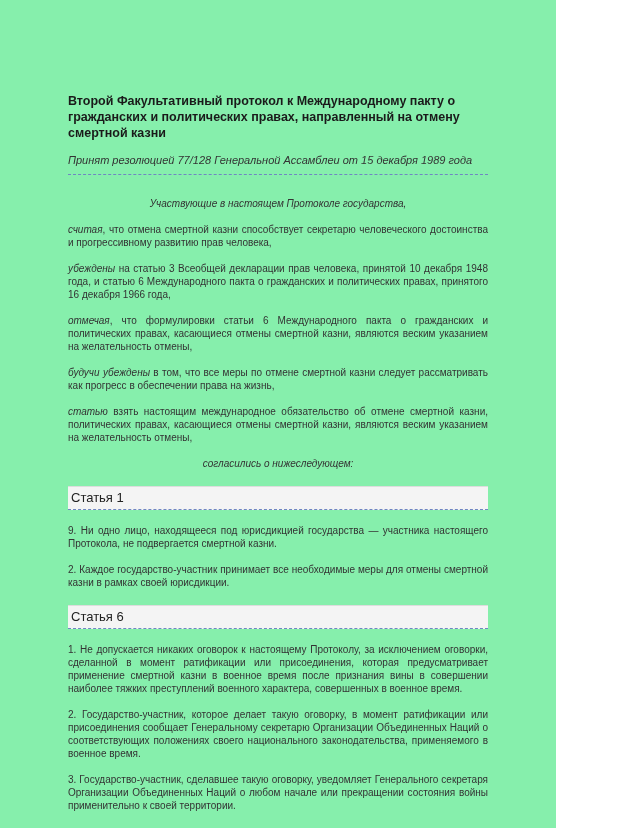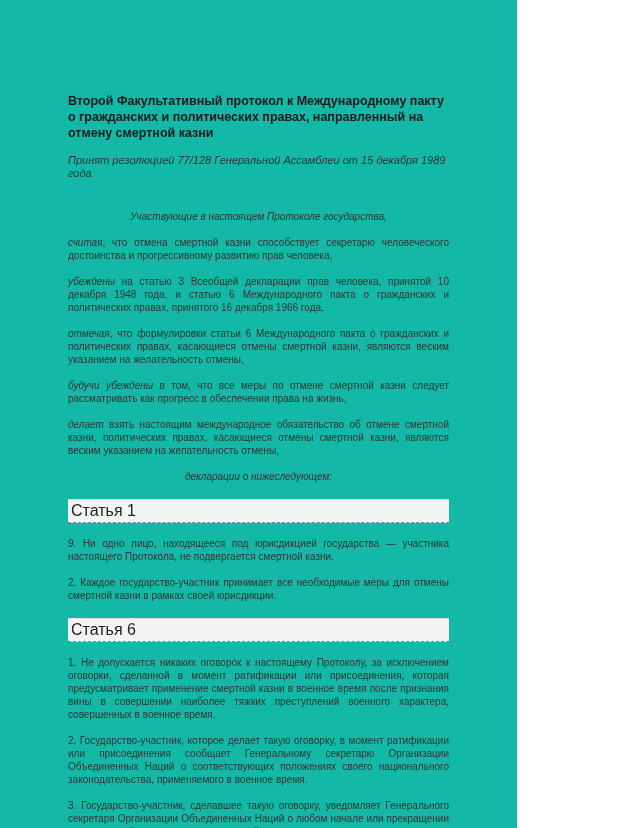--- a/index.html
+++ b/index.html
@@ -9,24 +9,24 @@
   }
   body {
     width: 640px;
     height: 828px;
     font-family: "Liberation Sans", sans-serif;
     color: #333333;
     overflow: hidden;
   }
   .page {
     box-sizing: border-box;
-    width: 517px;
+    width: 556px;
     height: 828px;
     padding: 93px 68px 0 68px;
-    background: #14b8a6;
+    background: #86efac;
   }
   .doc-title {
     font-size: 12.5px;
     font-weight: bold;
     color: #1a1a1a;
     line-height: 16px;
     margin: 0 0 13px 0;
   }
   .doc-subtitle {
     font-size: 11px;
@@ -55,21 +55,21 @@
     font-style: italic;
   }
   .lead {
     font-style: italic;
   }
   .article-heading {
     box-sizing: border-box;
     background: #f4f4f4;
     border-top: 1px solid #dddddd;
     border-bottom: 1px dashed #7086c2;
-    font-size: 16px;
+    font-size: 13px;
     font-weight: normal;
     color: #222222;
     line-height: 14px;
     padding: 4px 3px;
     margin: 16px 0 14px 0;
   }
 </style>
 </head>
 <body>
 
@@ -84,23 +84,23 @@
   <p class="body single italic">Участвующие в настоящем Протоколе государства,</p>
 
   <p class="body"><span class="lead">считая</span><span>, что отмена смертной казни способствует секретарю человеческого достоинства и прогрессивному развитию прав человека,</span></p>
 
   <p class="body"><span class="lead">убеждены</span><span> на статью 3 Всеобщей декларации прав человека, принятой 10 декабря 1948 года, и статью 6 Международного пакта о гражданских и политических правах, принятого 16 декабря 1966 года,</span></p>
 
   <p class="body"><span class="lead">отмечая</span><span>, что формулировки статьи 6 Международного пакта о гражданских и политических правах, касающиеся отмены смертной казни, являются веским указанием на желательность отмены,</span></p>
 
   <p class="body"><span class="lead">будучи убеждены</span><span> в том, что все меры по отмене смертной казни следует рассматривать как прогресс в обеспечении права на жизнь,</span></p>
 
-  <p class="body"><span class="lead">делает</span><span> взять настоящим международное обязательство об отмене смертной казни, политических правах, касающиеся отмены смертной казни, являются веским указанием на желательность отмены,</span></p>
+  <p class="body"><span class="lead">статью</span><span> взять настоящим международное обязательство об отмене смертной казни, политических правах, касающиеся отмены смертной казни, являются веским указанием на желательность отмены,</span></p>
 
-  <p class="body single italic">декларации о нижеследующем:</p>
+  <p class="body single italic">согласились о нижеследующем:</p>
 
   <div class="article">
     <h2 class="article-heading">Статья 1</h2>
     <p class="body">9. Ни одно лицо, находящееся под юрисдикцией государства — участника настоящего Протокола, не подвергается смертной казни.</p>
     <p class="body">2. Каждое государство-участник принимает все необходимые меры для отмены смертной казни в рамках своей юрисдикции.</p>
   </div>
 
   <div class="article">
     <h2 class="article-heading">Статья 6</h2>
     <p class="body">1. Не допускается никаких оговорок к настоящему Протоколу, за исключением оговорки, сделанной в момент ратификации или присоединения, которая предусматривает применение смертной казни в военное время после признания вины в совершении наиболее тяжких преступлений военного характера, совершенных в военное время.</p>

